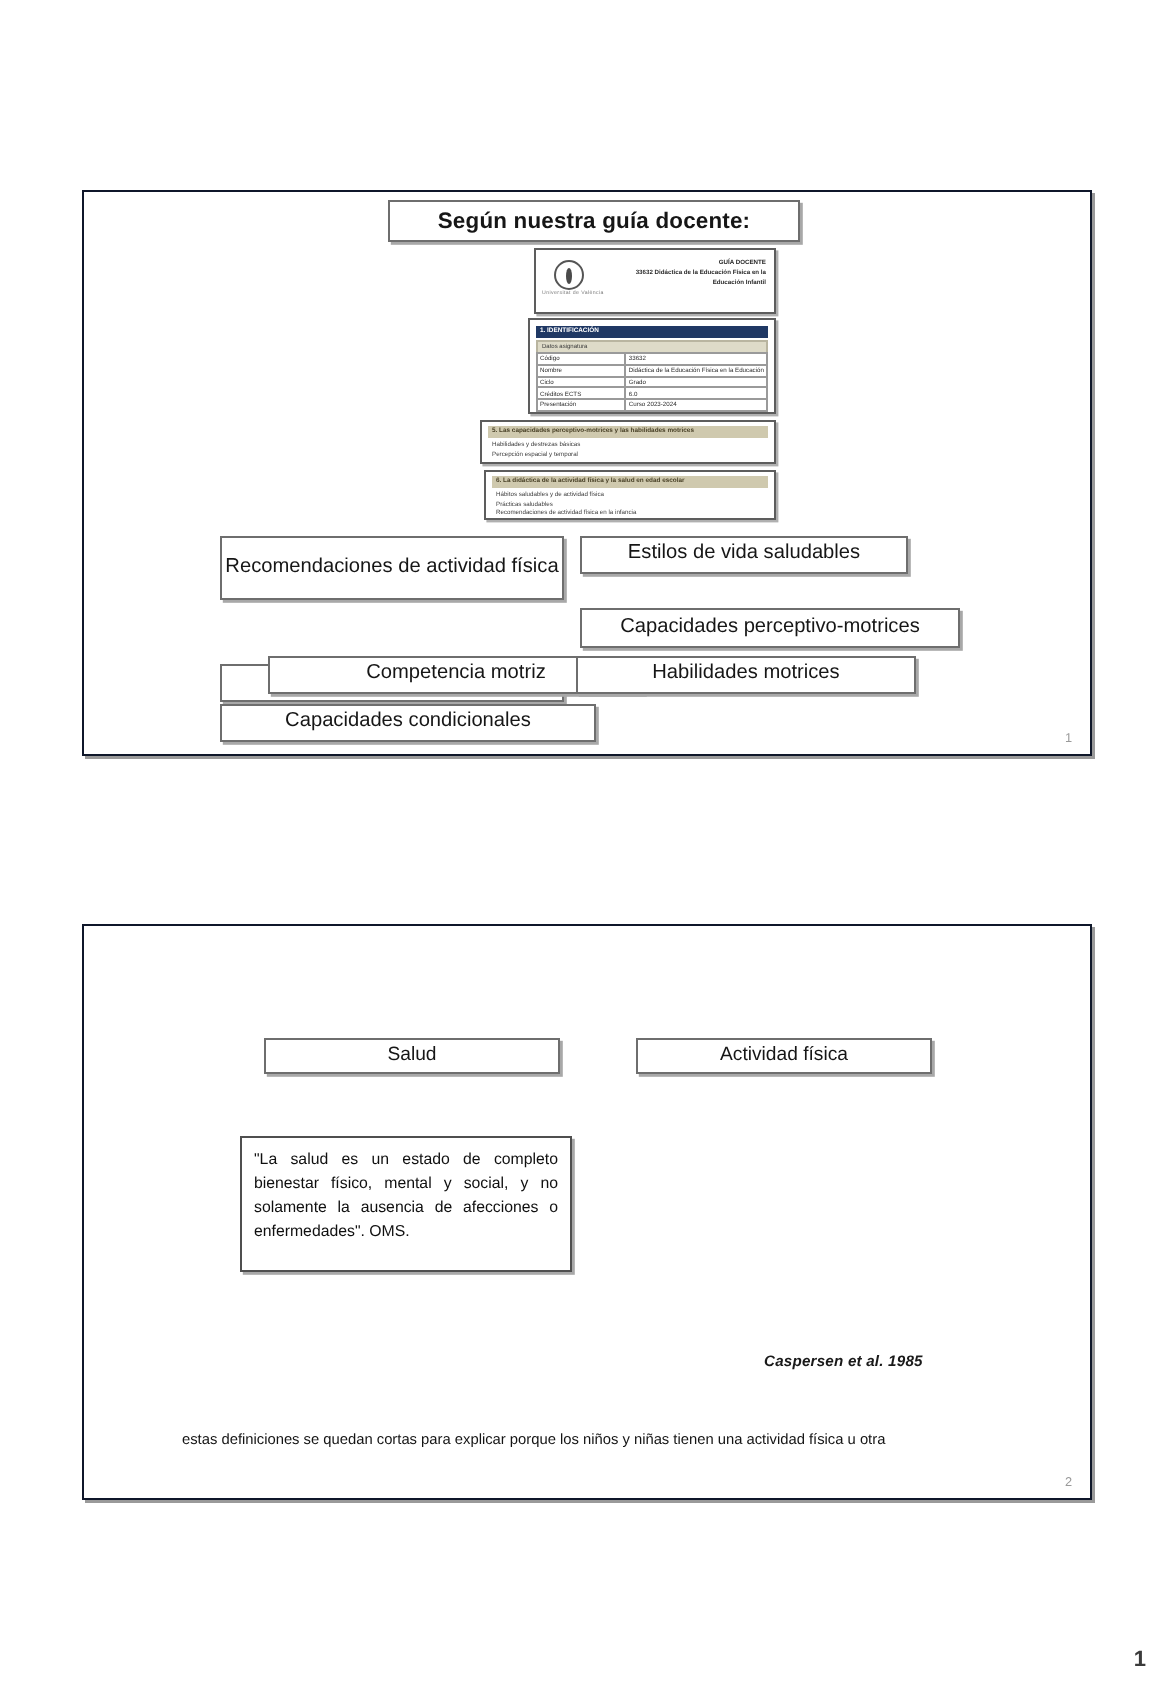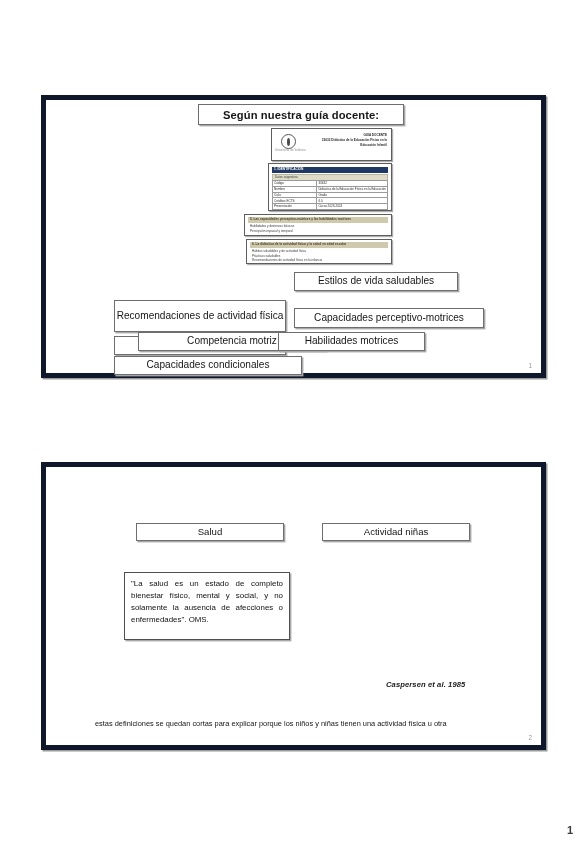--- a/index.html
+++ b/index.html
@@ -13,21 +13,21 @@
     position: relative;
     font-family: "Liberation Sans", sans-serif;
     color: #1a1a1a;
     overflow: hidden;
   }
 
   
   .slide {
     position: absolute;
     background: #ffffff;
-    border: 5px solid #0f172a;
+    border: 1px solid #0f172a;
     box-shadow: 1.5px 1.5px 0 0 #9a9a9a;
     box-sizing: border-box;
     text-decoration: underline;
   }
   #slide-1 { left: 41px; top: 95px;  width: 505px; height: 283px; }
   #slide-2 { left: 41px; top: 462px; width: 505px; height: 288px; padding-left: 44px; }
 
   
   .obox {
     position: absolute;
@@ -139,26 +139,26 @@
   .gs-watermark {
     position: absolute; left: 52px; top: 48px;
     width: 92px; height: 58px;
     opacity: .20; pointer-events: none;
     color: #8e7a4a; font-weight: bold; font-size: 9px;
     letter-spacing: 2px;
   }
 
   
   .s1-b { font-size: 10.1px; }
-  #s1-recom  { left:  68px; top: 172px; width: 172px; height: 32px; margin-top: 28px; }
+  #s1-recom  { left:  68px; top: 172px; width: 172px; height: 32px; }
   #s1-estilo { left: 248px; top: 172px; width: 164px; height: 19px; }
   #s1-metod  { left:  68px; top: 209px; width: 172px; height: 19px; margin-top: 27px; }
   #s1-percep { left: 248px; top: 208px; width: 190px; height: 20px; }
   #s1-compet { left:  68px; top: 232px; width: 188px; height: 19px; margin-left: 24px; }
-  #s1-habil  { left: 232px; top: 232px; width: 147px; height: 19px; }
+  #s1-habil  { left: 246px; top: 232px; width: 170px; height: 19px; }
   #s1-condic { left:  68px; top: 256px; width: 188px; height: 19px; }
 
   
   .s2-b { font-size: 9.6px; }
   #s2-salud   { left:  90px; top:  56px; width: 148px; height: 18px; }
   #s2-actfis  { left: 276px; top:  56px; width: 148px; height: 18px; }
 
   .tbox {
     position: absolute;
     box-sizing: border-box;
@@ -281,21 +281,21 @@
   <div class="obox s1-b" id="s1-compet">Competencia motriz</div>
   <div class="obox s1-b" id="s1-habil">Habilidades motrices</div>
   <div class="obox s1-b" id="s1-condic">Capacidades condicionales</div>
 
   <div class="pagenum">1</div>
 </div>
 
 <div class="slide" id="slide-2">
 
   <div class="obox s2-b" id="s2-salud">Salud</div>
-  <div class="obox s2-b" id="s2-actfis">Actividad niñas</div>
+  <div class="obox s2-b" id="s2-actfis">Actividad física</div>
 
   <div class="tbox" id="s2-oms">
     <span>"La salud es un estado de completo bienestar físico, mental y social, y no solamente la ausencia de afecciones o enfermedades". OMS.</span>
   </div>
 
 
   <div class="cite">Caspersen et al. 1985</div>
 
   <div class="note">estas definiciones se quedan cortas para explicar porque los niños y niñas tienen una actividad física u otra</div>
 

